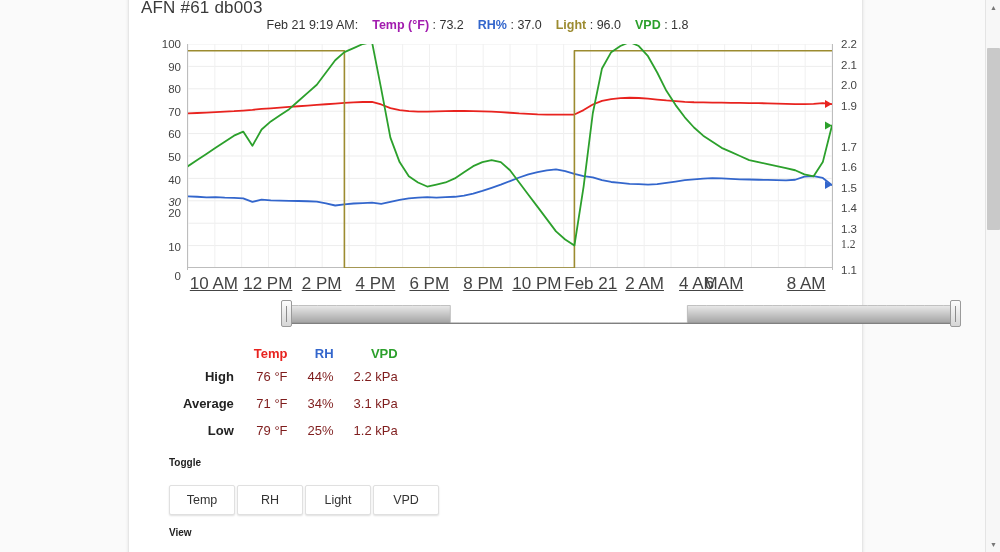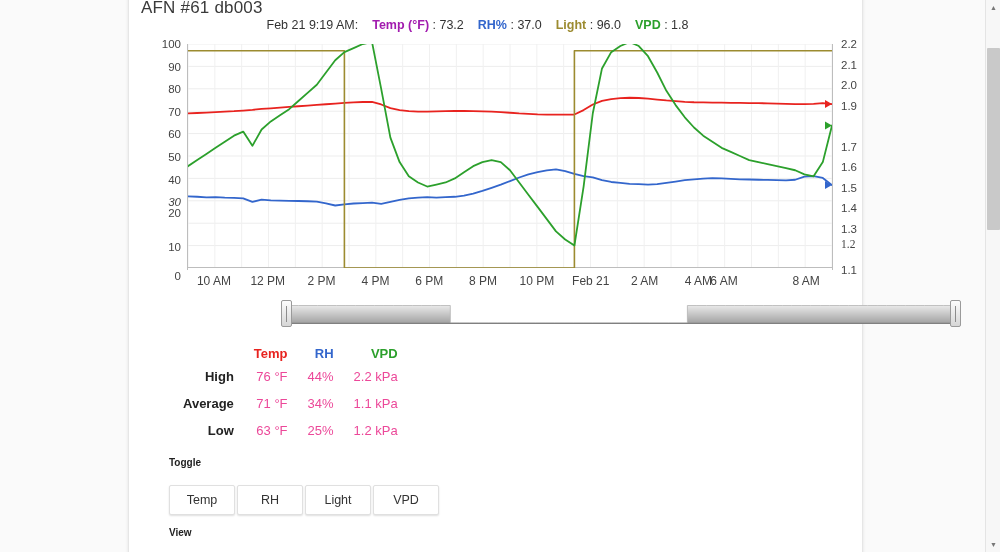--- a/index.html
+++ b/index.html
@@ -44,42 +44,42 @@
         border-left:1px solid #bdbdbd;border-right:1px solid #bdbdbd;
         box-sizing:border-box;background:#fff;}
   .plot svg{display:block;}
   .yaxis{position:absolute;top:0;width:40px;}
   .yaxis .t{position:absolute;right:0;font-size:11.5px;color:#444;
             transform:translateY(-50%);white-space:nowrap;}
   .yleft{left:0;}
   .yright{left:694px;width:40px;}
   .yright .t{right:auto;left:6px;text-align:left;}
   .xaxis{position:absolute;left:46px;top:238px;width:646px;height:16px;}
-  .xaxis .t{position:absolute;font-size:12px;color:#444;
-            transform:translateX(-50%);white-space:nowrap;}
+  .xaxis .t{position:absolute;font-size:17px;color:#444;
+            transform:translateX(-50%);white-space:nowrap;text-decoration:underline;}
   .zerolbl{position:absolute;left:0;top:234px;width:40px;text-align:right;
            font-size:11.5px;color:#444;}
 
   
   .rangesel{position:absolute;left:152px;top:308px;width:680px;height:27px;}
   .rsTrack{position:absolute;left:8px;right:8px;top:3px;bottom:3px;}
   .rsHandle{position:absolute;top:0;width:11px;height:27px;
             background:linear-gradient(#fdfdfd,#d6d6d6);
             border:1px solid #9a9a9a;border-radius:2px;box-sizing:border-box;}
   .rsHandle::after{content:"";position:absolute;left:4px;top:5px;width:1px;height:16px;
             background:#8c8c8c;}
   .rsHandle.l{left:0;} .rsHandle.r{right:0;}
 
   
   .stats{position:absolute;left:44px;top:348px;font-size:13px;}
   .stats table{border-collapse:collapse;}
   .stats th,.stats td{padding:6px 10px;text-align:right;font-size:13px;}
   .stats thead th{font-weight:bold;padding-bottom:2px;}
   .stats tbody th{font-weight:bold;color:#222;text-align:right;}
-  .stats tbody td{color:#ec4899;font-weight:normal;}
+  .stats tbody td{color:#7f1d1d;font-weight:normal;}
 
   
   .sect-h{position:absolute;left:40px;font-size:10px;font-weight:bold;color:#222;}
   .h-toggle{top:465px;}
   .h-view{top:535px;}
   .btnrow{position:absolute;left:40px;top:493px;display:flex;gap:2px;}
   .btn{width:66px;height:30px;background:#fff;border:1px solid #e0e0e0;
        border-radius:2px;box-shadow:0 1px 2px rgba(0,0,0,.13);
        font-size:12.5px;color:#333;display:flex;align-items:center;
        justify-content:center;cursor:pointer;box-sizing:border-box;
@@ -237,25 +237,25 @@
             <tr>
               <th>High</th>
               <td>76 °F</td>
               <td>44%</td>
               <td>2.2 kPa</td>
             </tr>
             <tr>
               <th>Average</th>
               <td>71 °F</td>
               <td>34%</td>
-              <td>1.1 kPa</td>
+              <td>3.1 kPa</td>
             </tr>
             <tr>
               <th>Low</th>
-              <td>63 °F</td>
+              <td>79 °F</td>
               <td>25%</td>
               <td>1.2 kPa</td>
             </tr>
           </tbody>
       </table>
     </div>
 
     <div class="sect-h h-toggle">Toggle</div>
     <div class="btnrow" id="togglerow">
         <div class="btn">Temp</div>

